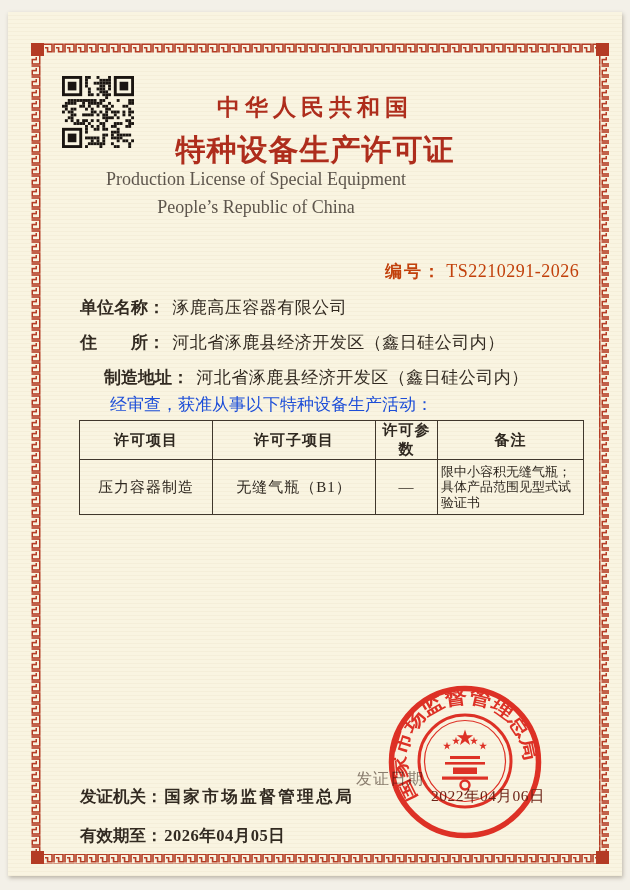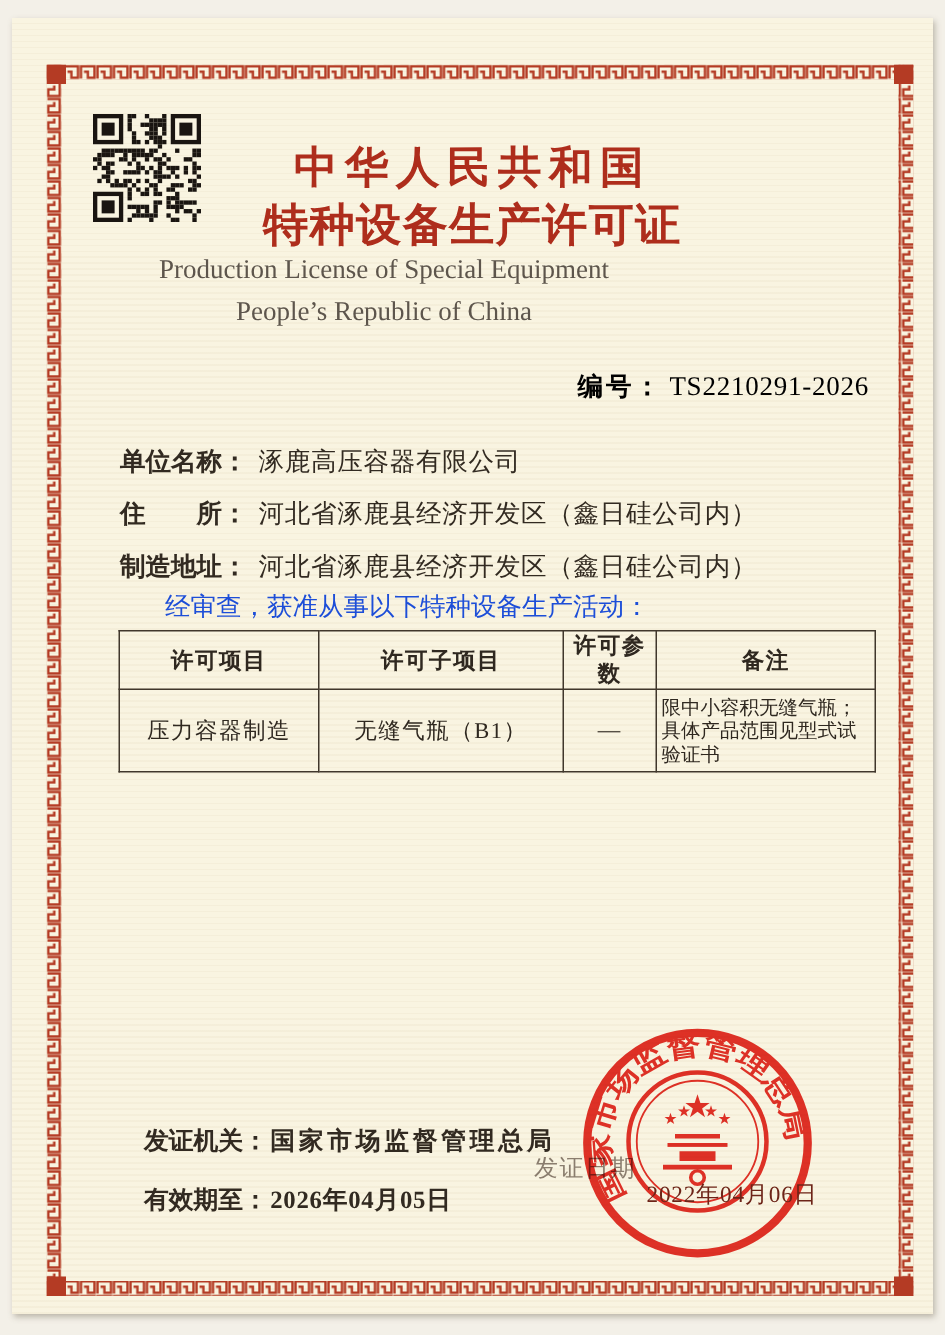--- a/index.html
+++ b/index.html
@@ -17,53 +17,53 @@
       rgba(167,138,86,0.055) 0px, rgba(167,138,86,0.055) 1px,
       transparent 1px, transparent 4px);
     box-shadow:1px 2px 4px rgba(120,110,90,0.45);
   }
   
   .title-cn{
     position:absolute;left:0;width:630px;text-align:center;
     font-family:"Liberation Sans","DejaVu Sans",sans-serif;
     font-weight:700;color:#ae2d1c;
   }
-  .title-cn.l1{top:92px;font-size:29px;letter-spacing:5px;}
+  .title-cn.l1{top:92px;font-size:23px;letter-spacing:5px;}
   .title-cn.l2{top:130px;font-size:30px;letter-spacing:1px;}
   .title-en{
     position:absolute;left:0;width:512px;text-align:center;
     color:#5d554c;font-size:18px;
   }
   .title-en.l1{top:169px;}
   .title-en.l2{top:197px;}
   
-  .license-no{position:absolute;left:385px;top:246px;font-size:17px;color:#000000;}
+  .license-no{position:absolute;left:385px;top:260px;font-size:17px;color:#c2410c;}
   .license-no .lbl{font-weight:700;letter-spacing:2px;}
   .license-no .val{font-size:18px;letter-spacing:0.5px;}
   
   .field{position:absolute;left:80px;font-size:17px;color:#322a21;white-space:nowrap;}
   .field .lbl{font-weight:700;display:inline-block;width:88px;}
   .field .val{letter-spacing:0.5px;}
-  .f0{top:296px;} .f1{top:331px;} .f2{top:366px;}
+  .f0{top:296px;} .f1{top:331px;} .f2{top:366px;margin-left:24px;}
   .approval{position:absolute;left:110px;top:393px;font-size:17px;font-weight:400;color:#1d4ed8;}
   
   .lic-table{
     position:absolute;left:79px;top:420px;width:504px;height:80px;
     border-collapse:collapse;table-layout:fixed;
     color:#2f2820;
   }
   .lic-table th,.lic-table td{border:1.6px solid #40372c;padding:0;}
   .lic-table th{height:26px;font-size:15px;font-weight:700;text-align:center;letter-spacing:1px;}
   .lic-table td{height:52px;font-size:15px;text-align:center;letter-spacing:1px;}
   .lic-table td.remark{
     font-size:13px;line-height:15.5px;text-align:left;letter-spacing:0;
     padding:1px 2px 1px 3px;vertical-align:middle;
   }
   
-  .issuer,.valid{position:absolute;left:96px;font-size:16.5px;color:#322a21;white-space:nowrap;}
+  .issuer,.valid{position:absolute;left:80px;font-size:16.5px;color:#322a21;white-space:nowrap;margin-top:36px;}
   .issuer{top:750px;} .valid{top:789px;}
   .issuer .lbl,.valid .lbl{font-weight:700;display:inline-block;width:80px;}
   .issuer .val{letter-spacing:2.5px;font-weight:600;}
   .valid .val{letter-spacing:0.5px;font-weight:600;}
   .issue-date-label{
     position:absolute;left:356px;top:769px;font-size:16px;color:#8a7d6e;
     font-weight:400;letter-spacing:1px;z-index:1;
   }
   .seal{position:absolute;left:380px;top:677px;z-index:2;opacity:0.93;mix-blend-mode:multiply;}
   .issue-date{

